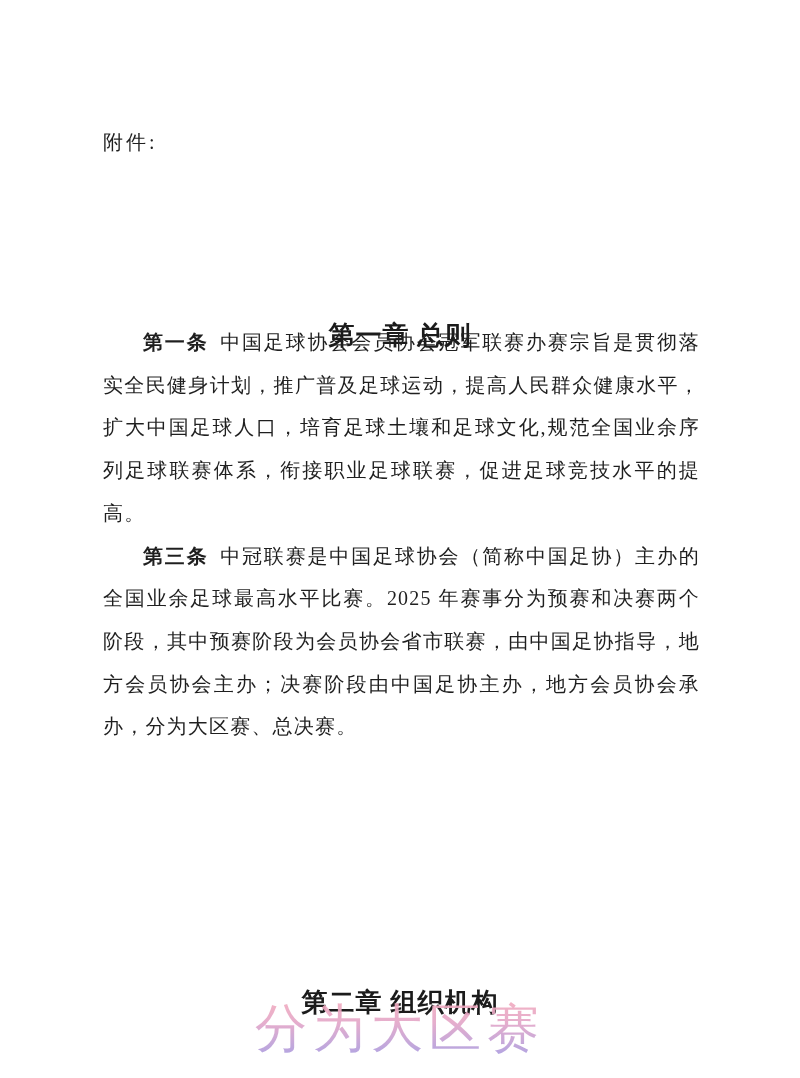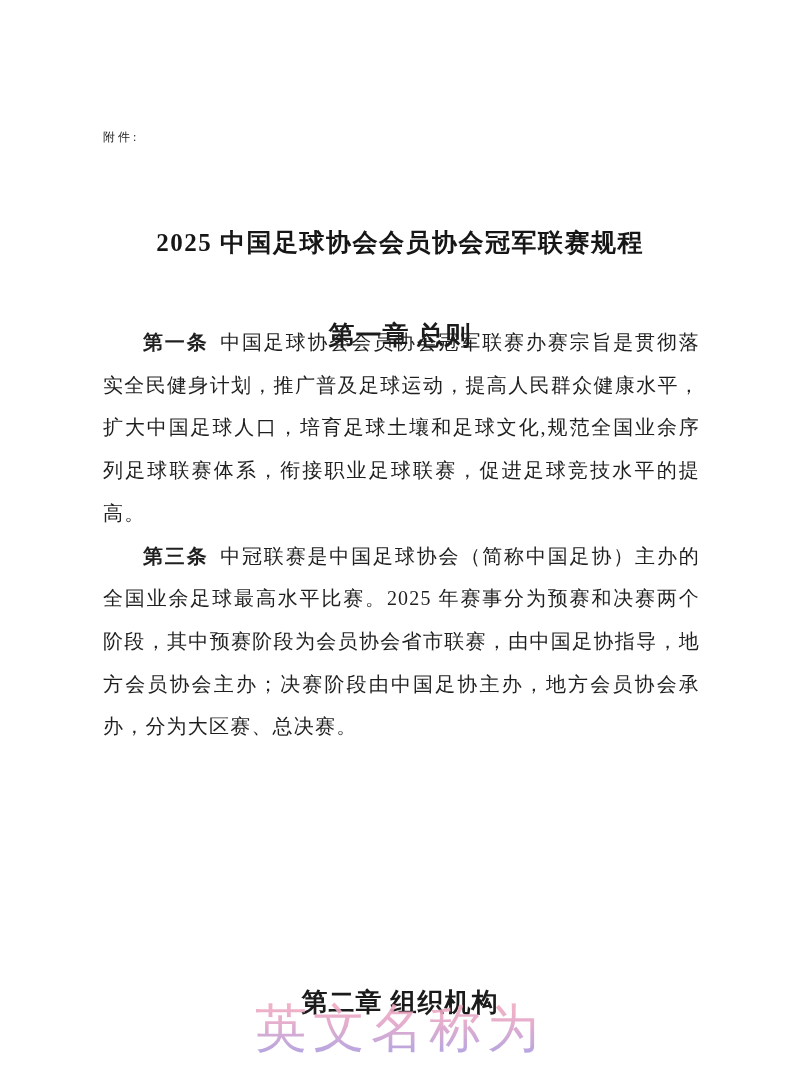--- a/index.html
+++ b/index.html
@@ -13,21 +13,21 @@
     height: 1078px;
     background: #ffffff;
     overflow: hidden;
     font-family: "Liberation Serif", "DejaVu Serif", serif;
     color: #1f1f1f;
   }
   .attachment {
     position: absolute;
     left: 103px;
     top: 129px;
-    font-size: 12px;
+    font-size: 20px;
     letter-spacing: 3px;
   }
   .doc-title {
     position: absolute;
     left: 0;
     right: 0;
     top: 209px;
     text-align: center;
     font-size: 25px;
     font-weight: 700;
@@ -87,30 +87,29 @@
     pointer-events: none;
   }
 </style>
 </head>
 <body>
 
 <div class="page">
 
   <div class="attachment">附件:</div>
 
-  <h1 class="doc-title">2025 中国足球协会会员协会冠军联赛规程</h1>
 
   <h2 class="chapter-heading first">第一章 总则</h2>
 
   <div class="body-block">
 
     <p class="article"><span class="label">第一条</span><span class="gap"></span><span>中国足球协会会员协会冠军联赛办赛宗旨是贯彻落实全民健身计划，推广普及足球运动，提高人民群众健康水平，扩大中国足球人口，培育足球土壤和足球文化,规范全国业余序列足球联赛体系，衔接职业足球联赛，促进足球竞技水平的提高。</span></p>
 
 
     <p class="article"><span class="label">第三条</span><span class="gap"></span><span>中冠联赛是中国足球协会（简称中国足协）主办的全国业余足球最高水平比赛。2025 年赛事分为预赛和决赛两个阶段，其中预赛阶段为会员协会省市联赛，由中国足协指导，地方会员协会主办；决赛阶段由中国足协主办，地方会员协会承办，分为大区赛、总决赛。</span></p>
 
   </div>
 
   <h2 class="chapter-heading second">第二章 组织机构</h2>
 
-  <div class="watermark">英文名称为</div>
+  <div class="watermark">分为大区赛</div>
 
 </div>
 
 </body></html>

